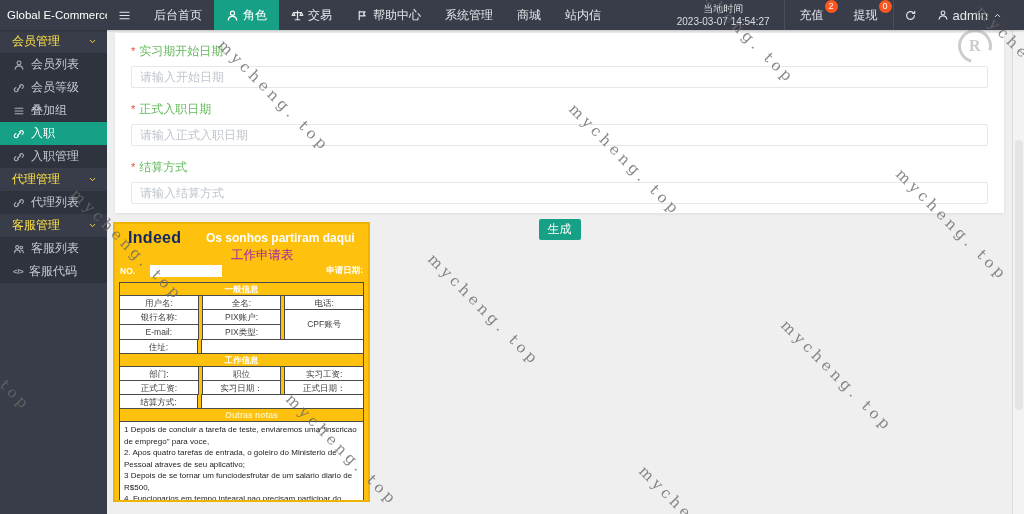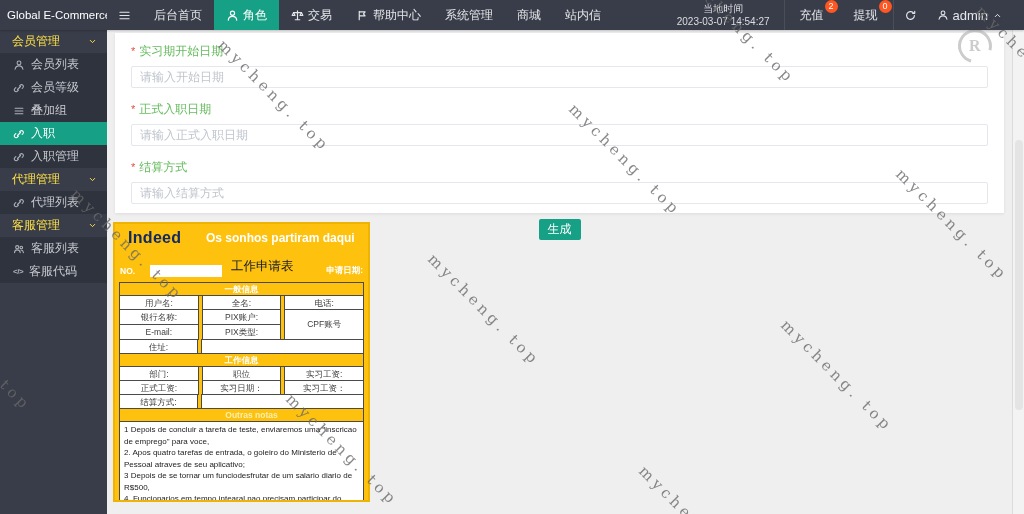--- a/index.html
+++ b/index.html
@@ -54,21 +54,21 @@
           display:flex;align-items:center;justify-content:center;}
   .r-logo span{transform:rotate(30deg);font-weight:bold;font-size:16px;color:#ccc;
                font-family:"Liberation Serif",serif;}
 
   
   .card{position:absolute;left:113px;top:222px;width:257px;height:280px;background:#fdc10e;
         border:2px solid #efb303;box-sizing:border-box;padding:4px 4px;z-index:2;overflow:hidden;}
   .card-head{position:relative;height:34px;}
   .ind-logo{position:absolute;left:9px;top:1px;font-weight:bold;font-size:16px;color:#122a63;letter-spacing:.3px;}
   .slogan{position:absolute;left:87px;top:3px;color:#fff;font-size:12px;font-weight:bold;white-space:nowrap;}
-  .ctitle{position:absolute;left:112px;top:30px;color:#0f172a;font-size:12.5px;}
+  .ctitle{position:absolute;left:112px;top:19px;color:#a21caf;font-size:12.5px;}
   .no-row{display:flex;align-items:center;height:15px;margin:1px 1px 4px;color:#fff;font-size:8.5px;font-weight:bold;gap:12px;}
   .no-input{width:72px;height:12px;background:#fff;margin-left:3px;}
   .apply-date{margin-left:auto;}
   .tbl{font-size:8.5px;color:#3c3c3c;}
   .sec-h{border:1px solid #4a4a4a;height:12px;line-height:12px;text-align:center;color:#fff;
          font-size:8.5px;margin-top:-1px;font-weight:bold;}
   .sec-h.first{margin-top:0;}
   .sec-h.notes-h{color:#fbf0b0;padding-left:20px;}
   .trow{display:flex;margin-top:-1px;}
   .tc{background:#fff;border:1px solid #4a4a4a;height:15px;line-height:14px;text-align:center;
@@ -337,21 +337,21 @@
     </div>
     <div class="sec-h">工作信息</div>
     <div class="trow">
       <div class="tc">部门:</div>
       <div class="tc">职位</div>
       <div class="tc">实习工资:</div>
     </div>
     <div class="trow">
       <div class="tc">正式工资:</div>
       <div class="tc">实习日期：</div>
-      <div class="tc">实习工资：</div>
+      <div class="tc">正式日期：</div>
     </div>
     <div class="trow">
       <div class="tc" style="flex:0 0 79px;">结算方式:</div>
       <div class="tc"></div>
     </div>
     <div class="sec-h notes-h">Outras notas</div>
     <div class="notes" id="notes">
         <div>1 Depois de concluir a tarefa de teste, enviaremos uma "inscricao de emprego" para voce,</div>
         <div>2. Apos quatro tarefas de entrada, o goleiro do Ministerio de Pessoal atraves de seu aplicativo;</div>
         <div>3 Depois de se tornar um funciodesfrutar de um salario diario de R$500,</div>

